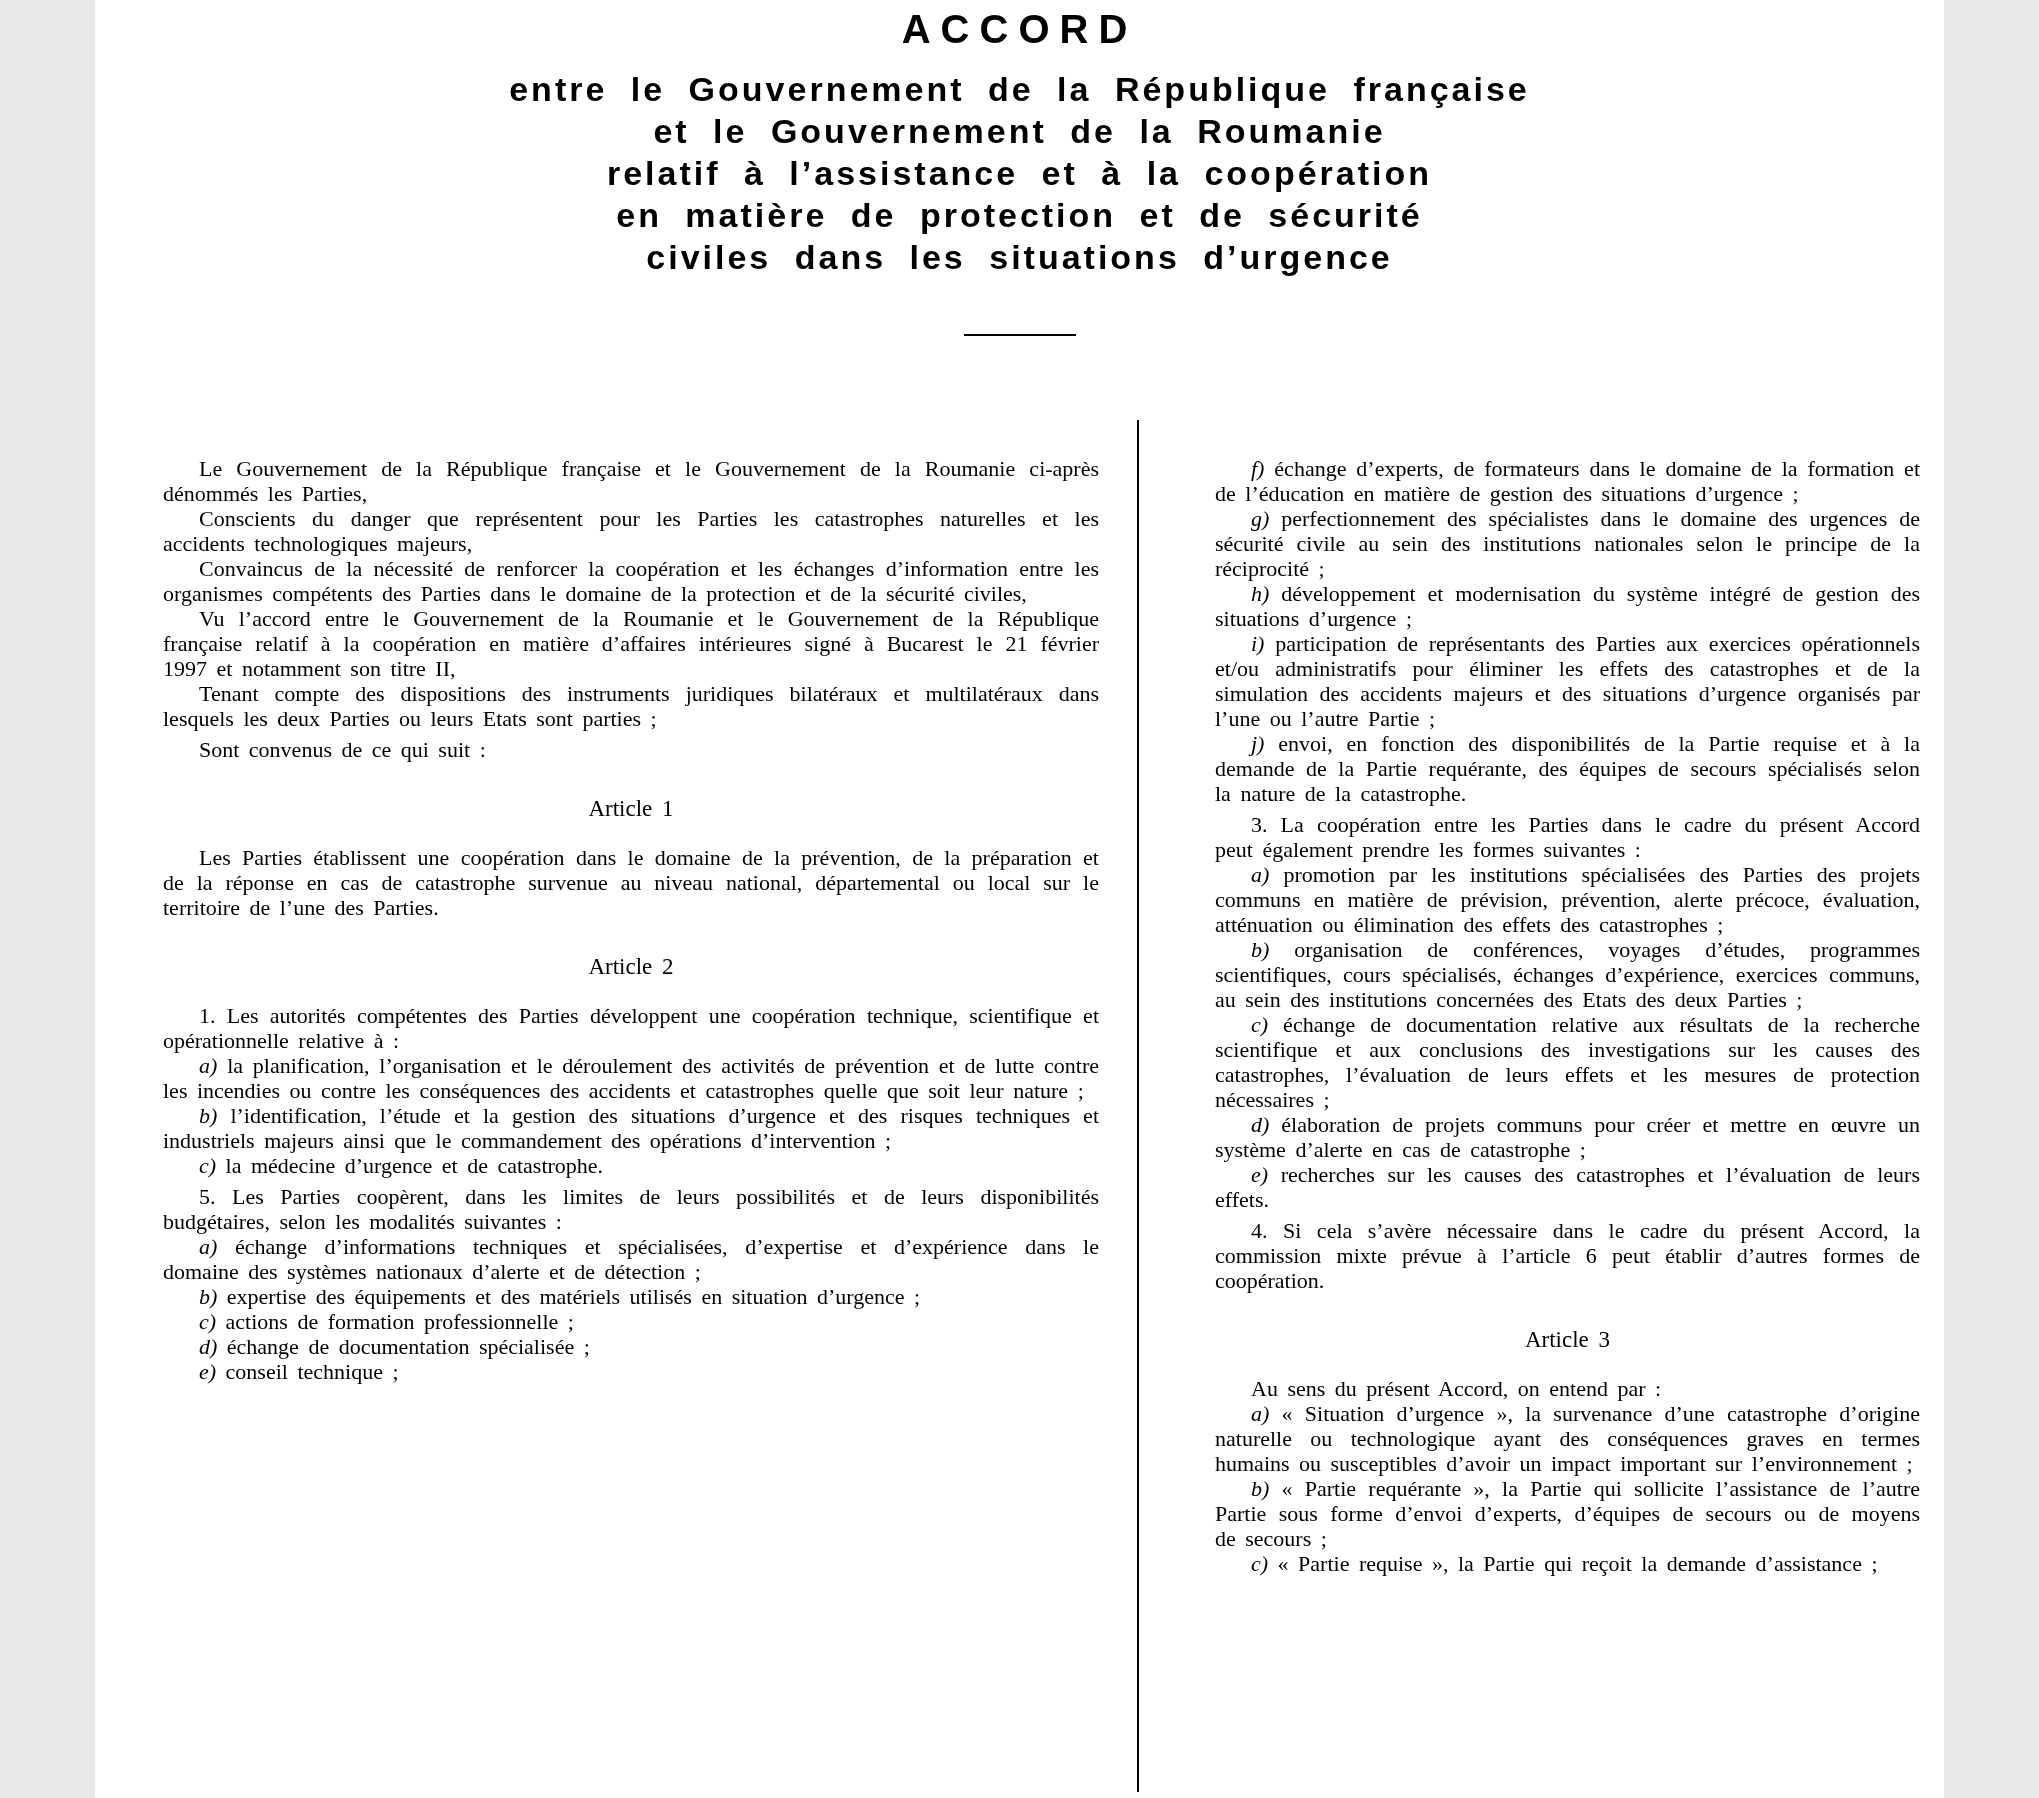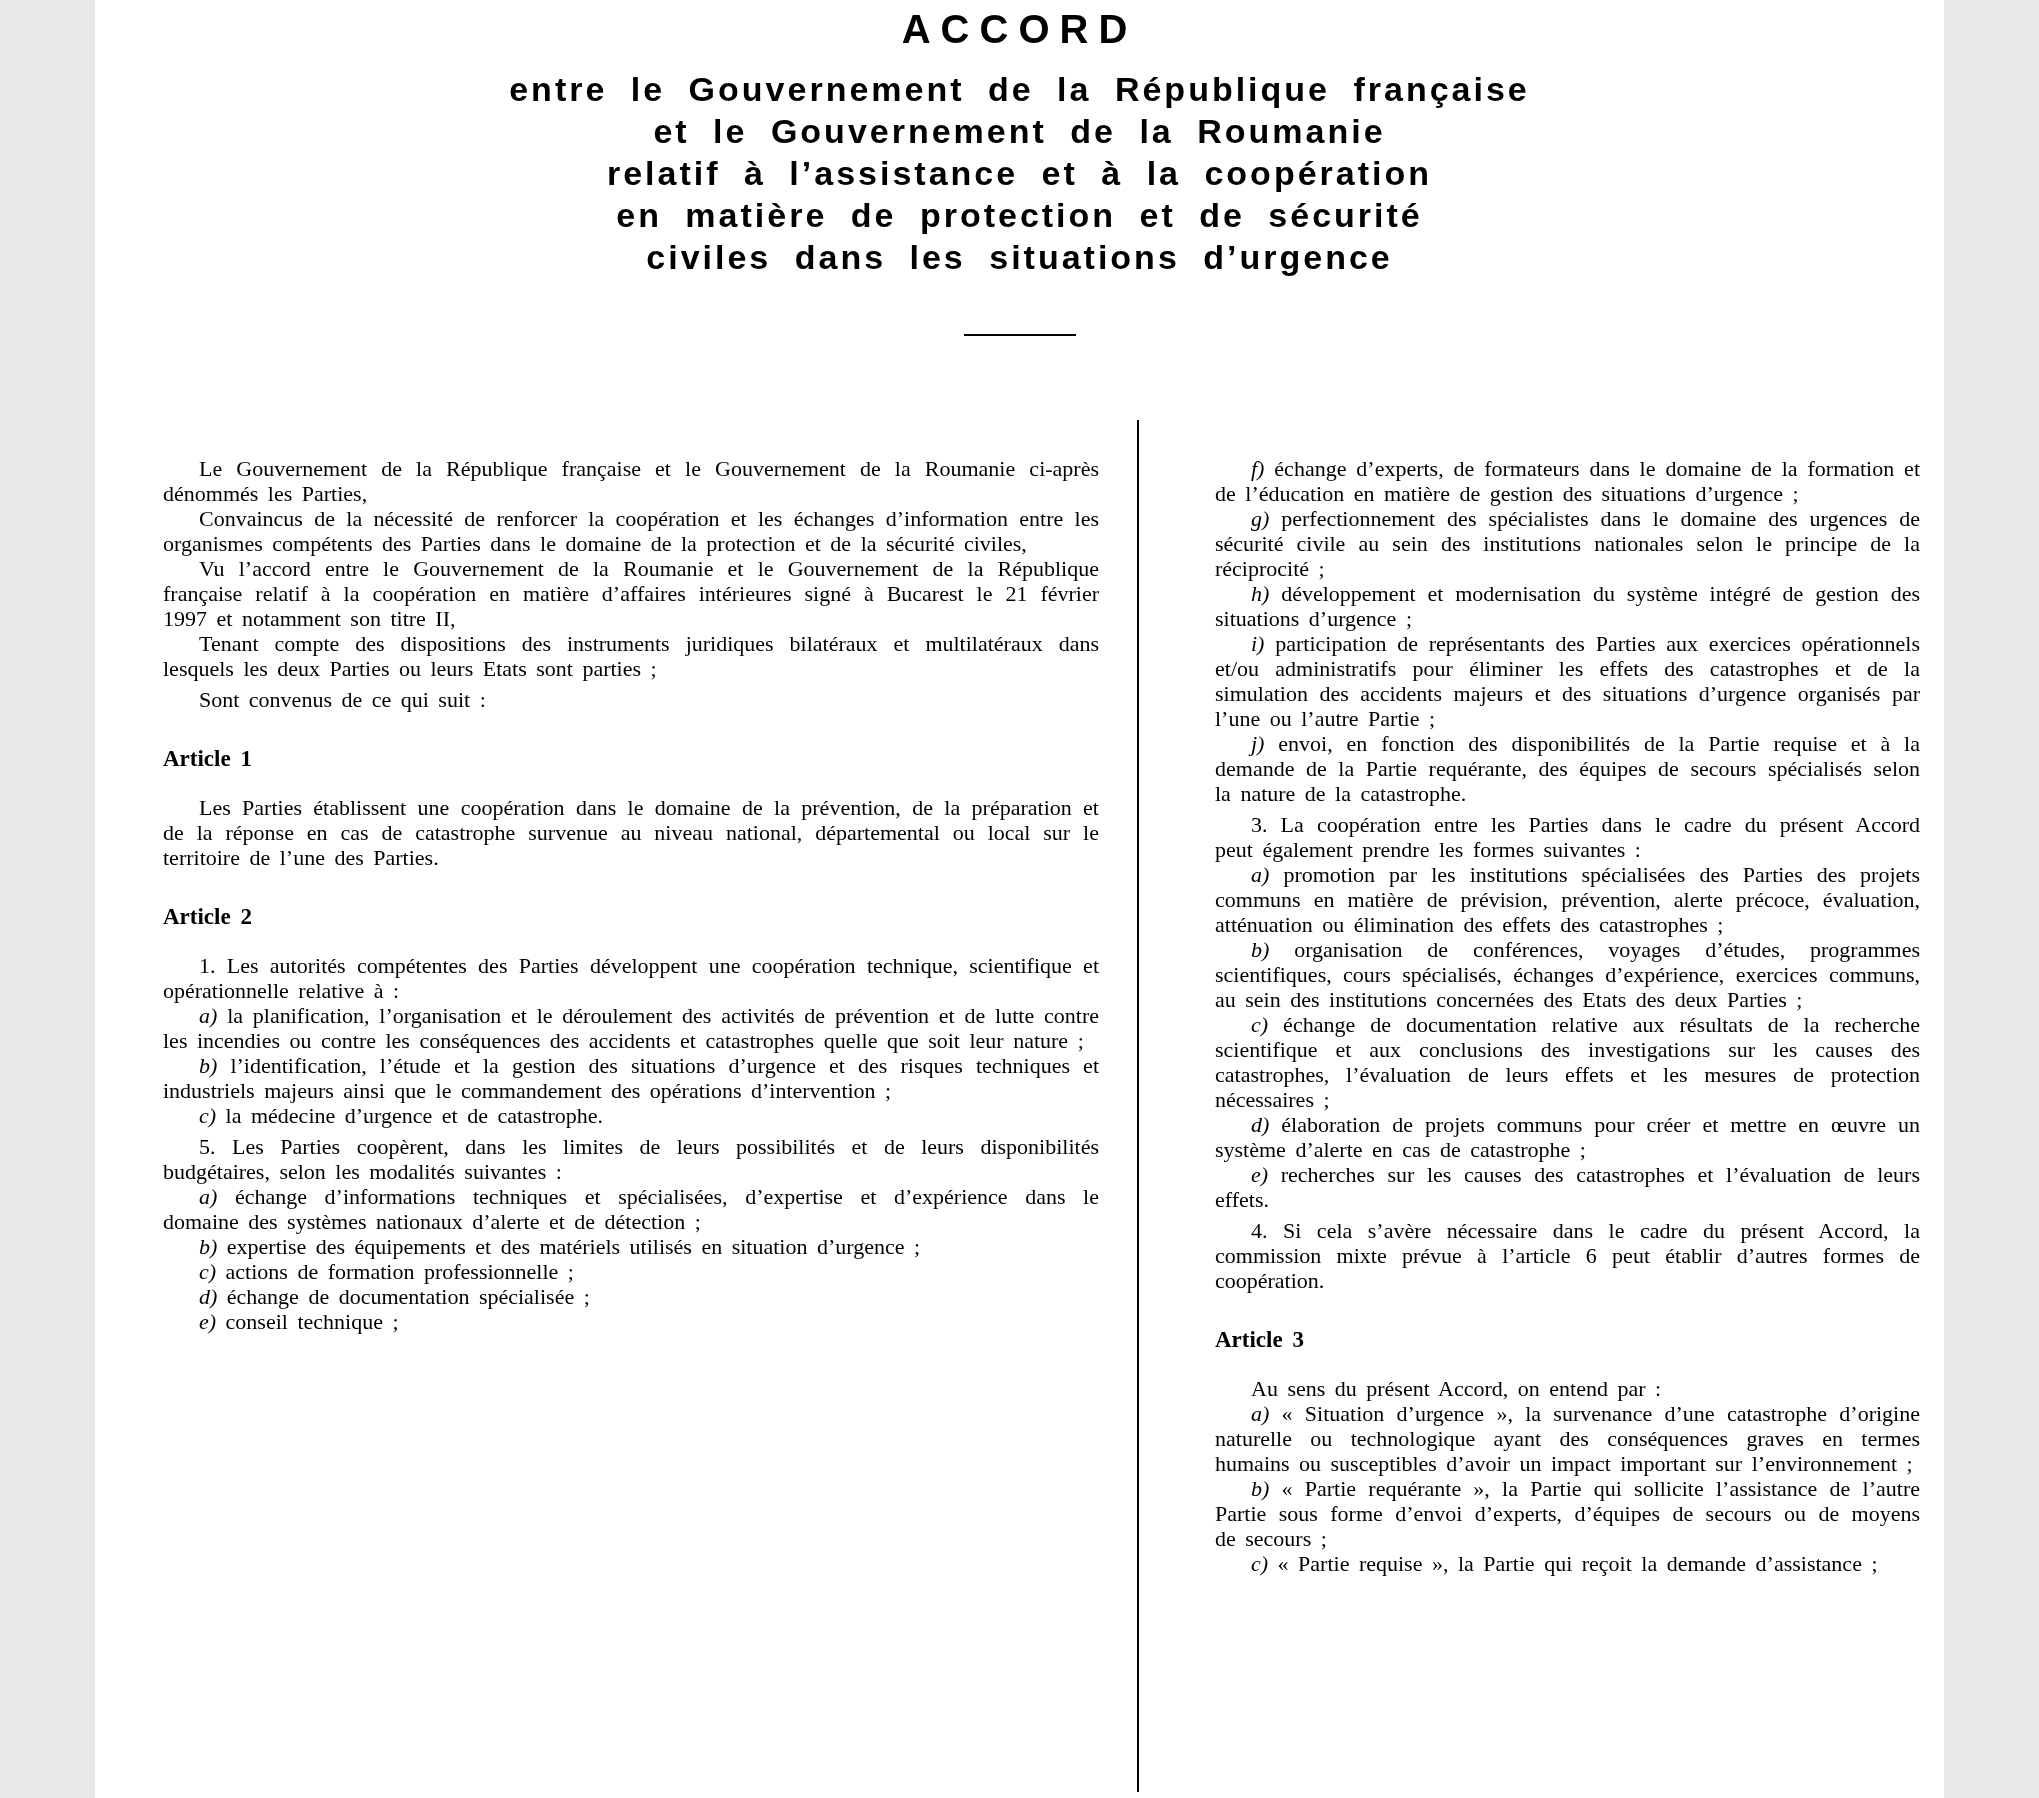--- a/index.html
+++ b/index.html
@@ -63,22 +63,23 @@
   .para,.list-item{
     margin:0;
     text-indent:36px;
   }
   .para.spaced{margin-top:6px;}
   .list-marker{
     font-style:italic;
   }
   .article-head{
     font-size:23px;
-    font-weight:bold;
+    font-weight:normal;
     font-family:"Liberation Serif", serif;
+    text-align:center;
     text-indent:0;
     margin:34px 0 24px 0;
   }
 </style>
 </head>
 <body>
 
 <div class="page">
 
   <header class="doc-header">
@@ -89,20 +90,21 @@
       <div class="sub-line">relatif à l’assistance et à la coopération</div>
       <div class="sub-line">en matière de protection et de sécurité</div>
       <div class="sub-line">civiles dans les situations d’urgence</div>
     </div>
     <div class="title-rule"></div>
   </header>
 
   <main class="columns">
     <section class="col col-left" id="col-left">
         <p class="para">Le Gouvernement de la République française et le Gouvernement de la Roumanie ci-après dénommés les Parties,</p>
+        <p class="para">Conscients du danger que représentent pour les Parties les catastrophes naturelles et les accidents technologiques majeurs,</p>
         <p class="para">Convaincus de la nécessité de renforcer la coopération et les échanges d’information entre les organismes compétents des Parties dans le domaine de la protection et de la sécurité civiles,</p>
         <p class="para">Vu l’accord entre le Gouvernement de la Roumanie et le Gouvernement de la République française relatif à la coopération en matière d’affaires intérieures signé à Bucarest le 21 février 1997 et notamment son titre II,</p>
         <p class="para">Tenant compte des dispositions des instruments juridiques bilatéraux et multilatéraux dans lesquels les deux Parties ou leurs Etats sont parties ;</p>
         <p class="para spaced">Sont convenus de ce qui suit :</p>
         <h2 class="article-head">Article 1</h2>
         <p class="para">Les Parties établissent une coopération dans le domaine de la prévention, de la préparation et de la réponse en cas de catastrophe survenue au niveau national, départemental ou local sur le territoire de l’une des Parties.</p>
         <h2 class="article-head">Article 2</h2>
         <p class="para spaced">1. Les autorités compétentes des Parties développent une coopération technique, scientifique et opérationnelle relative à :</p>
         <p class="list-item"><span class="list-marker">a)</span>&nbsp;la planification, l’organisation et le déroulement des activités de prévention et de lutte contre les incendies ou contre les conséquences des accidents et catastrophes quelle que soit leur nature ;</p>
         <p class="list-item"><span class="list-marker">b)</span>&nbsp;l’identification, l’étude et la gestion des situations d’urgence et des risques techniques et industriels majeurs ainsi que le commandement des opérations d’intervention ;</p>

